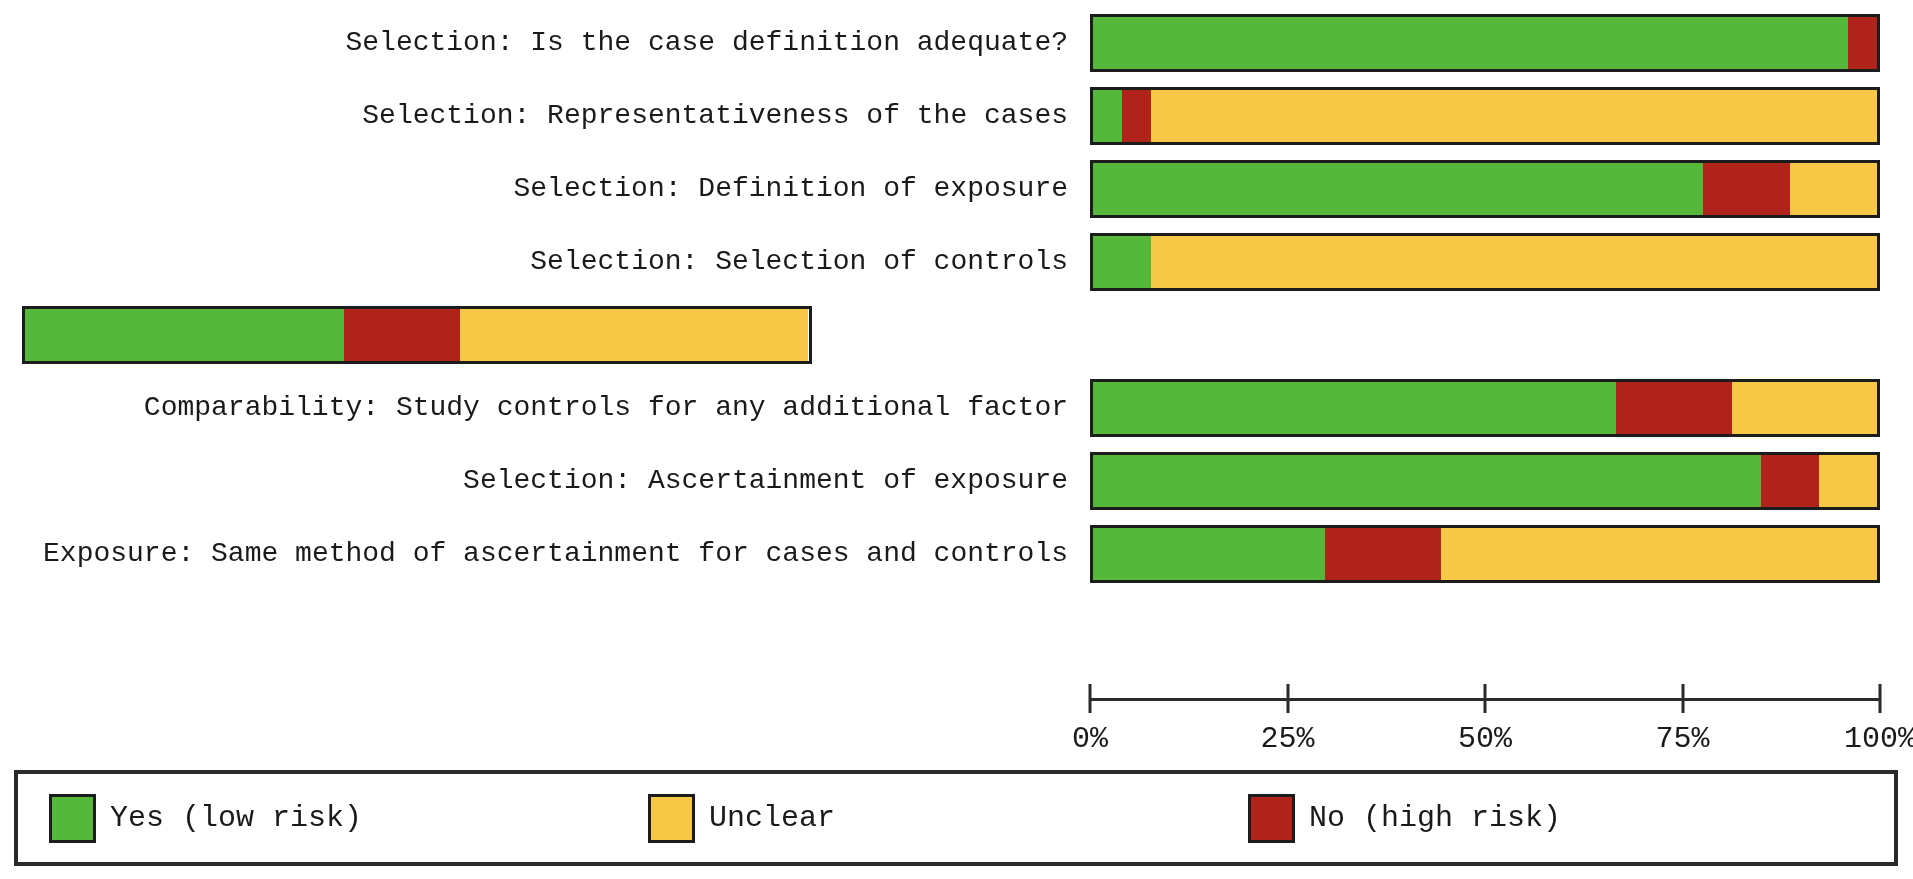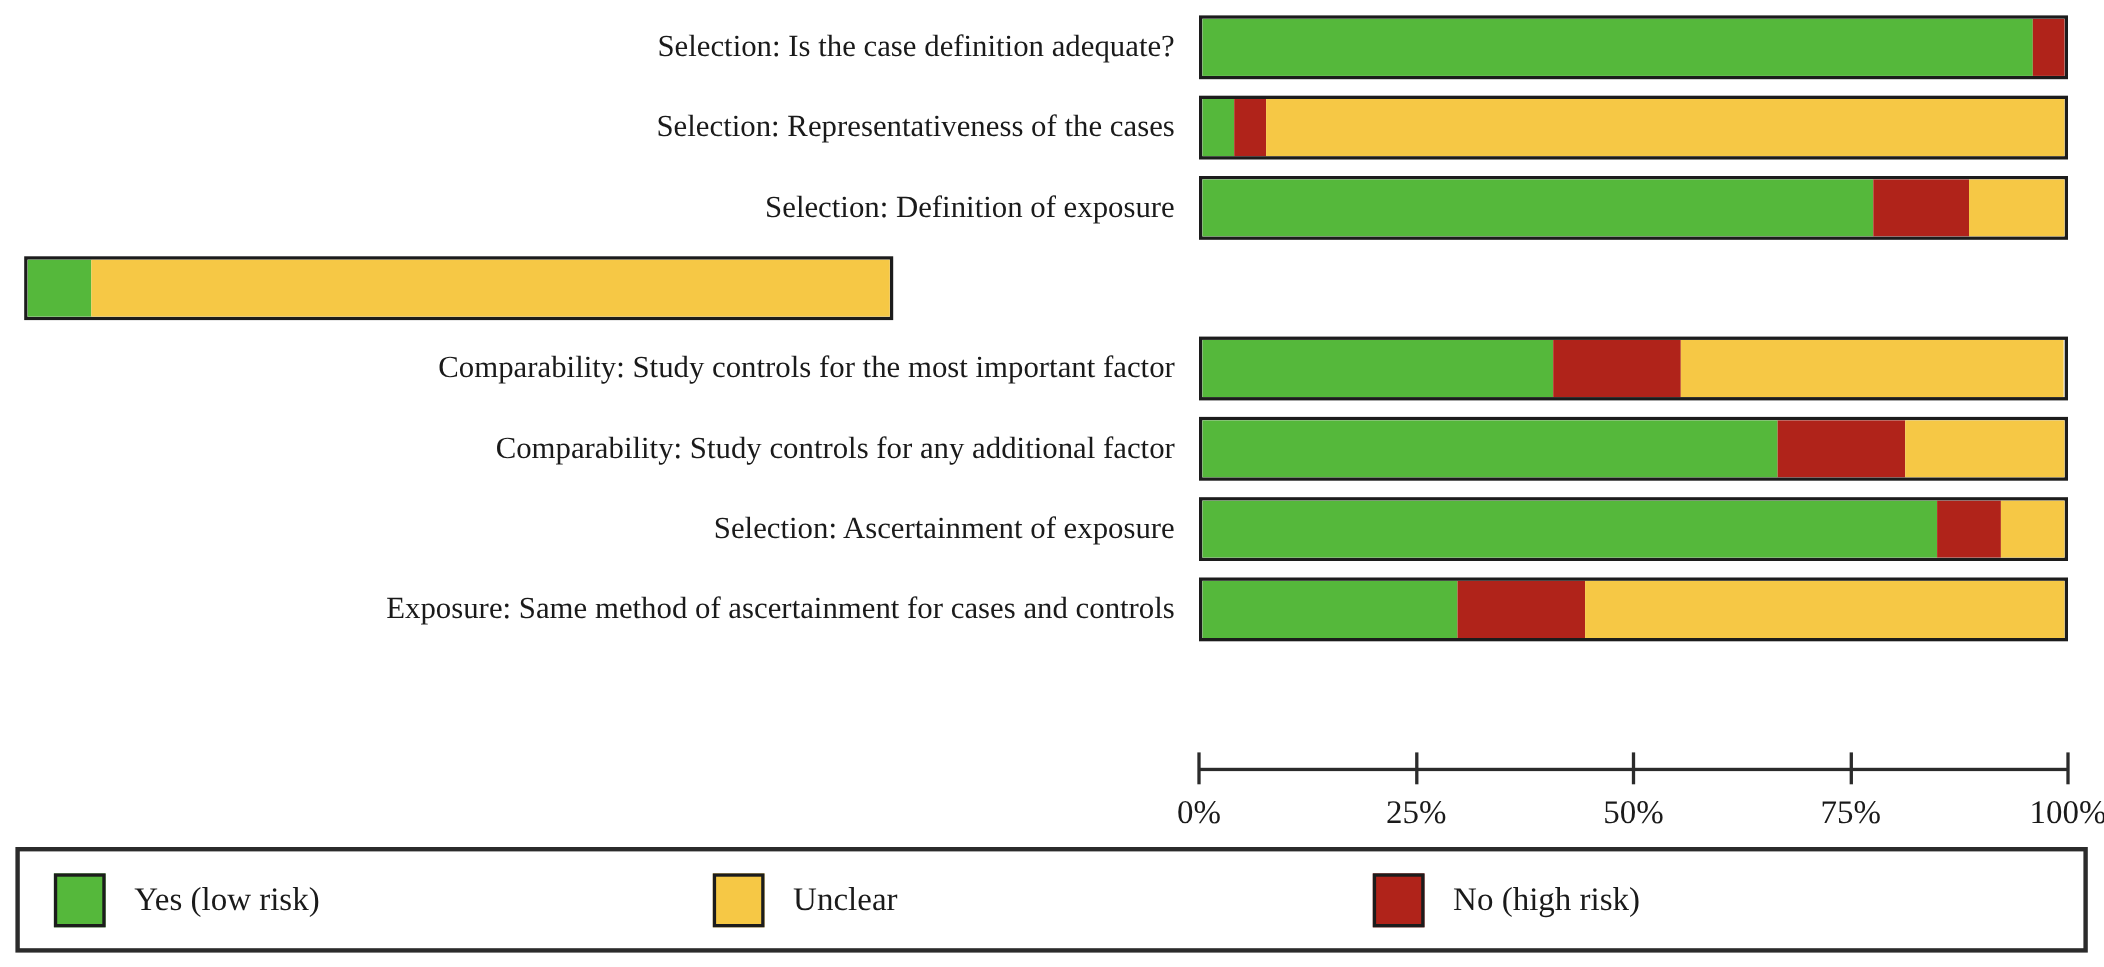--- a/index.html
+++ b/index.html
@@ -2,21 +2,21 @@
 <html><head>
 <meta charset="utf-8">
 <style>
   * { box-sizing: border-box; margin: 0; padding: 0; }
   html, body { background: #ffffff; }
   .canvas {
     position: relative;
     width: 1913px;
     height: 879px;
     background: #ffffff;
-    font-family: Liberation Serif, serif;
+    font-family: Liberation Mono, monospace;
     color: #1a1a1a;
     overflow: hidden;
   }
   .rows { position: absolute; top: 14px; left: 0; width: 100%; }
   .row { display: flex; align-items: center; height: 58px; margin-bottom: 15px; }
   .row-label {
     width: 1068px;
     text-align: right;
     font-size: 28px;
     line-height: 1;
@@ -73,21 +73,21 @@
     display: flex;
     align-items: center;
   }
   .swatch {
     width: 47px;
     height: 49px;
     border: 3px solid #1c1c1c;
     flex: 0 0 auto;
   }
   .legend-text {
-    margin-left: 26px;
+    margin-left: 14px;
     font-size: 30px;
     white-space: nowrap;
     color: #1a1a1a;
   }
 </style>
 </head>
 <body>
 
 <div class="canvas">
   <div class="rows" id="rows">
@@ -108,27 +108,27 @@
       </div>
       <div class="row">
         <div class="row-label">Selection: Definition of exposure</div>
         <div class="bar">
           <div class="seg" title="Yes (low risk): 77.8%" style="width: 77.8%; background: rgb(85, 184, 59);"></div>
           <div class="seg" title="No (high risk): 11.1%" style="width: 11.1%; background: rgb(176, 35, 26);"></div>
           <div class="seg" title="Unclear: 11.1%" style="width: 11.1%; background: rgb(246, 200, 69);"></div>
         </div>
       </div>
       <div class="row">
+        <div class="row-label">Selection: Selection of controls</div>
         <div class="bar">
           <div class="seg" title="Yes (low risk): 7.4%" style="width: 7.4%; background: rgb(85, 184, 59);"></div>
           <div class="seg" title="Unclear: 92.6%" style="width: 92.6%; background: rgb(246, 200, 69);"></div>
         </div>
       </div>
       <div class="row">
-        <div class="row-label">Comparability: Study controls for the most important factor</div>
         <div class="bar">
           <div class="seg" title="Yes (low risk): 40.7%" style="width: 40.7%; background: rgb(85, 184, 59);"></div>
           <div class="seg" title="No (high risk): 14.8%" style="width: 14.8%; background: rgb(176, 35, 26);"></div>
           <div class="seg" title="Unclear: 44.4%" style="width: 44.4%; background: rgb(246, 200, 69);"></div>
         </div>
       </div>
       <div class="row">
         <div class="row-label">Comparability: Study controls for any additional factor</div>
         <div class="bar">
           <div class="seg" title="Yes (low risk): 66.7%" style="width: 66.7%; background: rgb(85, 184, 59);"></div>

